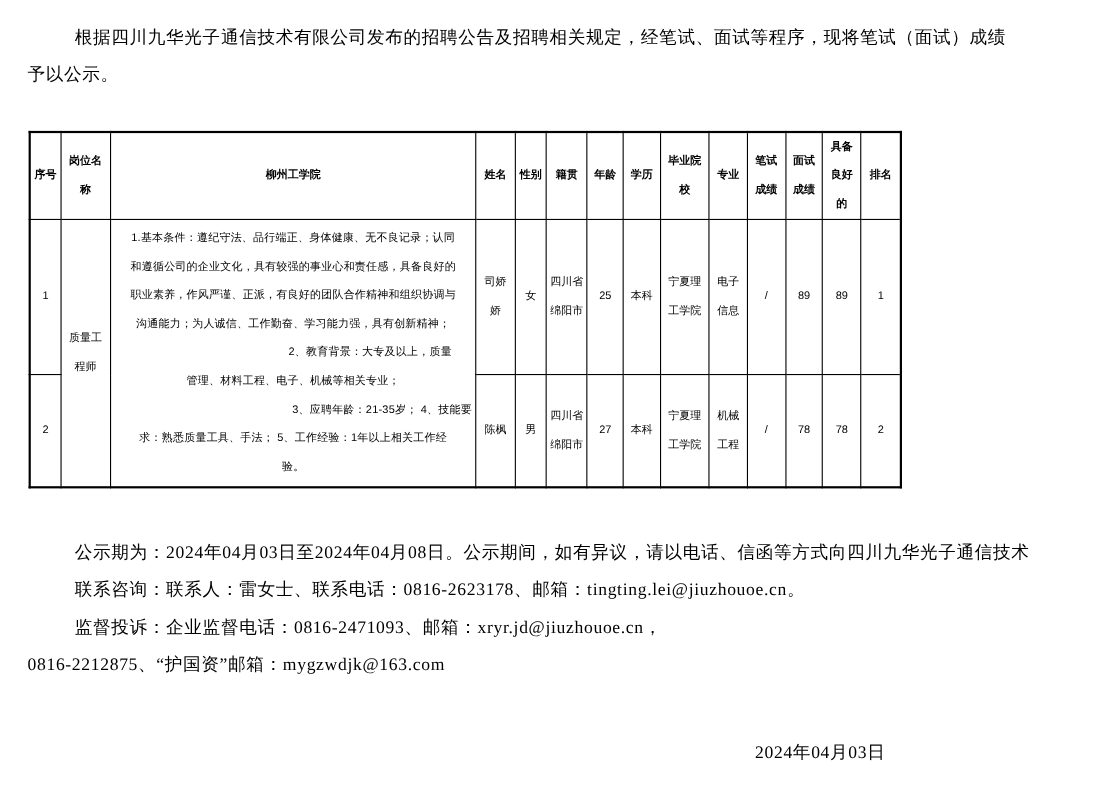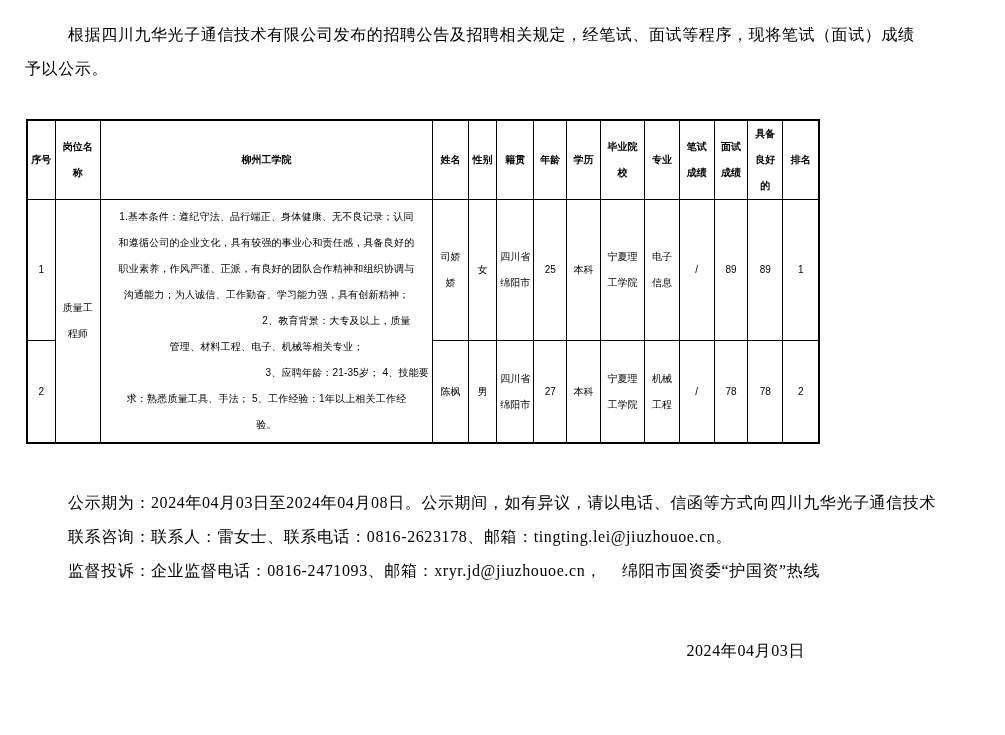--- a/index.html
+++ b/index.html
@@ -123,21 +123,21 @@
         <td>2</td>
       </tr>
     </tbody>
   </table>
 
   <div class="bottom bodytext">
     <span class="line indent">公示期为：2024年04月03日至2024年04月08日。公示期间，如有异议，请以电话、信函等方式向四川九华光子通信技术</span>
     <span class="line indent">联系咨询：联系人：雷女士、联系电话：0816-2623178、邮箱：tingting.lei@jiuzhouoe.cn。</span>
     <div class="split">
       <span class="seg-left">监督投诉：企业监督电话：0816-2471093、邮箱：xryr.jd@jiuzhouoe.cn，</span>
-      <span>绵阳市国资委“护国资”热线</span>
     </div>
+    <span class="line">0816-2212875、“护国资”邮箱：mygzwdjk@163.com</span>
   </div>
 
   <div class="signature">
     <div>2024年04月03日</div>
   </div>
 
 </div>
 
 </body></html>

